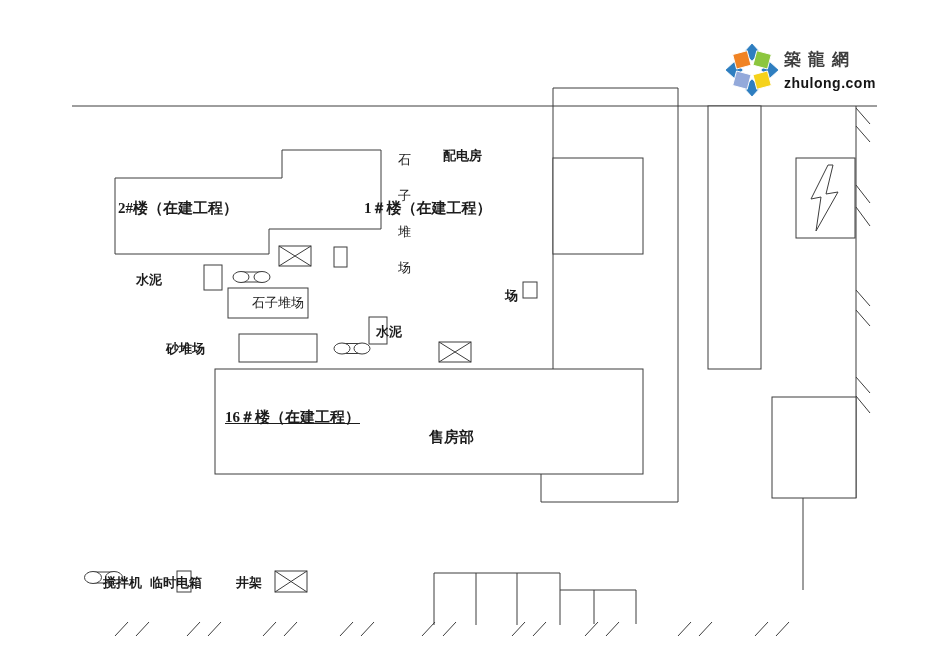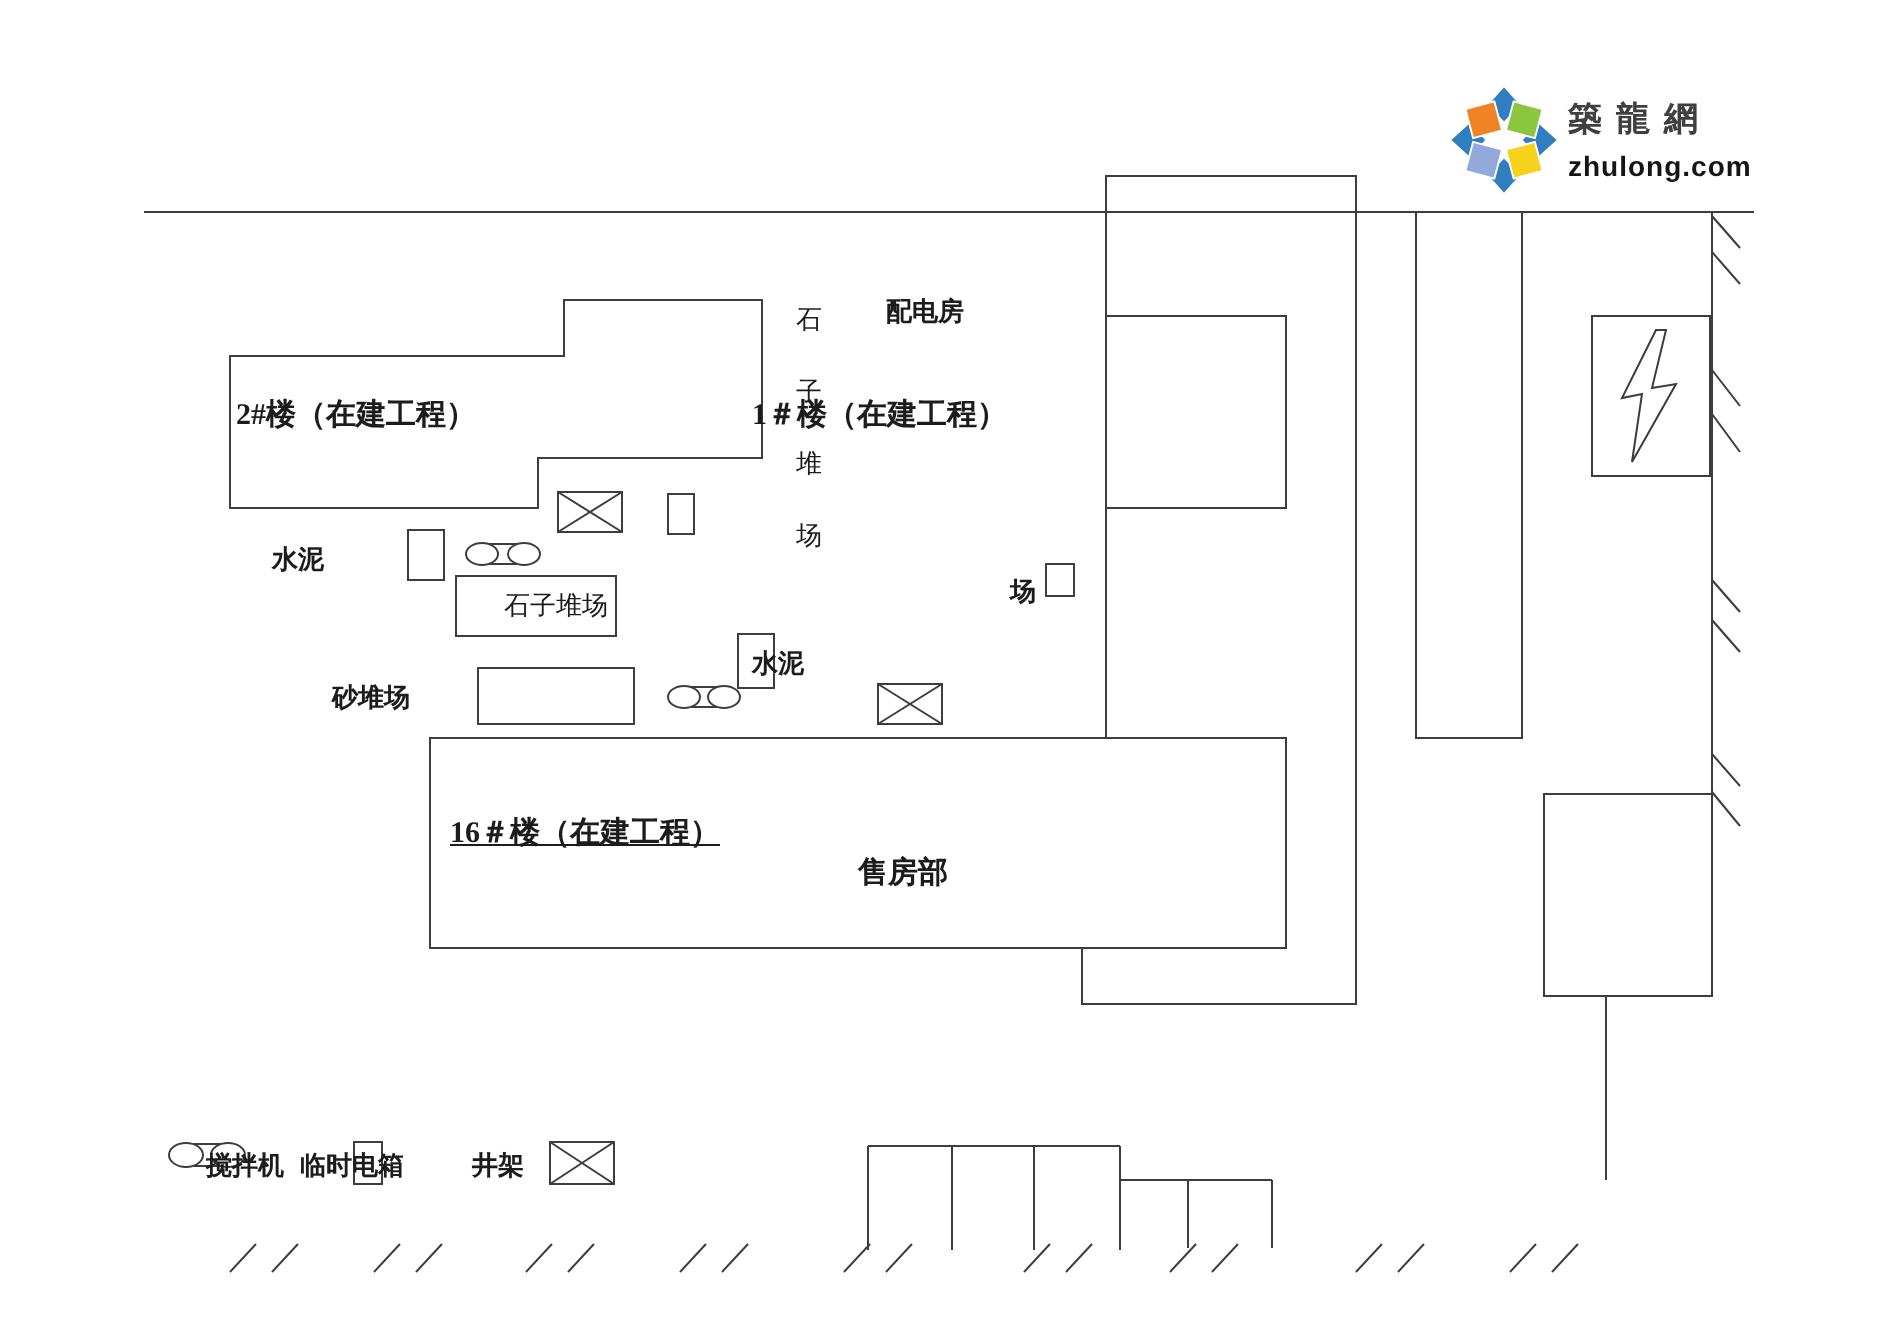--- a/index.html
+++ b/index.html
@@ -144,21 +144,21 @@
     </g>
     <rect x="177" y="571" width="14" height="21" fill="#ffffff"></rect>
     <g>
       <rect x="275" y="571" width="32" height="21" fill="#ffffff"></rect>
       <line x1="275" y1="571" x2="307" y2="592"></line>
         <line x1="307" y1="571" x2="275" y2="592"></line>
     </g>
   </svg>
 
   <div class="lbl bold" style="left:118px;top:201px;">2#楼（在建工程）</div>
-  <div class="lbl bold" style="left:376px;top:201px;">1＃楼（在建工程）</div>
+  <div class="lbl bold" style="left:364px;top:201px;">1＃楼（在建工程）</div>
   <div class="lbl bold" style="left:225px;top:410px;text-decoration:underline;">16＃楼（在建工程）</div>
   <div class="lbl bold" style="left:429px;top:430px;">售房部</div>
 
   <div class="lbl" style="left:443px;top:149px;">配电房</div>
 
   <div class="vertical-label" style="left:398px;top:142px;">石子堆场</div>
   <div class="lbl" style="left:505px;top:289px;">场</div>
 
   <div class="lbl" style="left:136px;top:273px;">水泥</div>
   <div class="lbl" style="left:376px;top:325px;">水泥</div>

